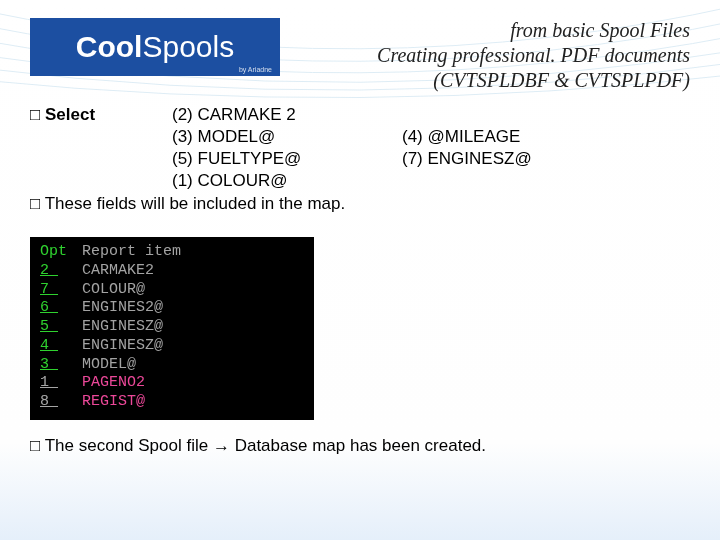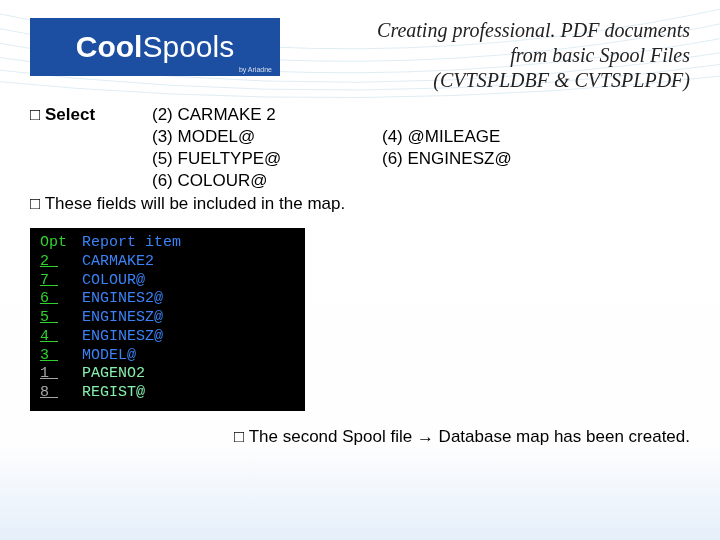--- a/index.html
+++ b/index.html
@@ -85,55 +85,54 @@
     font-family: Arial, sans-serif;
     color: #000;
     font-size: 17px;
     margin-top: 12px;
   }
   .body-text .row {
     display: flex;
     margin-bottom: 2px;
   }
   .select-col {
-    width: 122px;
+    width: 142px;
     flex-shrink: 0;
     font-weight: bold;
   }
   .col-a { width: 230px; flex-shrink: 0; }
   .col-b { flex: 1; }
   .note-row {
     margin-top: 3px;
   }
   .terminal {
     background: #000000;
     font-family: 'Courier New', monospace;
     font-size: 15px;
     line-height: 1.25;
     color: #2fd22f;
-    padding: 6px 3px 8px 10px;
-    margin-top: 14px;
+    padding: 6px 12px 8px 10px;
+    margin-top: 23px;
     width: 262px;
   }
   .terminal .t-row { display: flex; white-space: pre; }
   .terminal .opt {
     color: #2fd22f;
     text-decoration: underline;
     width: 42px;
     display: inline-block;
   }
-  .terminal .grey { color: #86efac; }
+  .terminal .grey { color: #ec4899; }
   .terminal .grey-u { color: #a5a5a5; text-decoration: underline; width: 42px; display: inline-block; }
   .terminal .head-opt { color: #2fd22f; width: 42px; display: inline-block; }
-  .terminal .item { color: #3b82f6; font-family: Liberation Mono, monospace; }
+  .terminal .item { color: #a3a3a3; font-family: Liberation Mono, monospace; }
   .footer-line {
     font-family: Arial, sans-serif;
     font-size: 17px;
     margin-top: 16px;
-    text-align: right;
   }
   .arrow { font-family: Arial, sans-serif; }
   .sq { font-family: Arial, sans-serif; }
 </style>
 </head>
 <body>
 
 <div class="slide">
 
   <div class="bg-lines">
@@ -148,22 +147,22 @@
   </div>
 
   <div class="header-row">
     <div class="logo">
       <div class="main">
         <span>Cool</span><span class="thin">Spools</span>
       </div>
       <div class="by">by Ariadne</div>
     </div>
     <div class="title-block">
+      <div>from basic Spool Files</div>
       <div>Creating professional. PDF documents</div>
-      <div>from basic Spool Files</div>
       <div>(CVTSPLDBF &amp; CVTSPLPDF)</div>
     </div>
   </div>
 
 
   <div class="body-text">
     <div class="row">
       <div class="select-col">
         <span class="sq">□</span>
         <span> </span>
@@ -172,25 +171,25 @@
       <div class="col-b">(2) CARMAKE 2</div>
     </div>
     <div class="row">
       <div class="select-col"></div>
       <div class="col-a">(3) MODEL@</div>
       <div class="col-b">(4) @MILEAGE</div>
     </div>
     <div class="row">
       <div class="select-col"></div>
       <div class="col-a">(5) FUELTYPE@</div>
-      <div class="col-b">(6) ENGINESZ@</div>
+      <div class="col-b">(7) ENGINESZ@</div>
     </div>
     <div class="row">
       <div class="select-col"></div>
-      <div class="col-a">(6) COLOUR@</div>
+      <div class="col-a">(1) COLOUR@</div>
     </div>
     <div class="note-row">
       <span class="sq">□</span>
       <span> </span>
       <span>These fields will be included in the map.</span>
     </div>
   </div>
 
   <div class="terminal">
     <div class="t-row">

